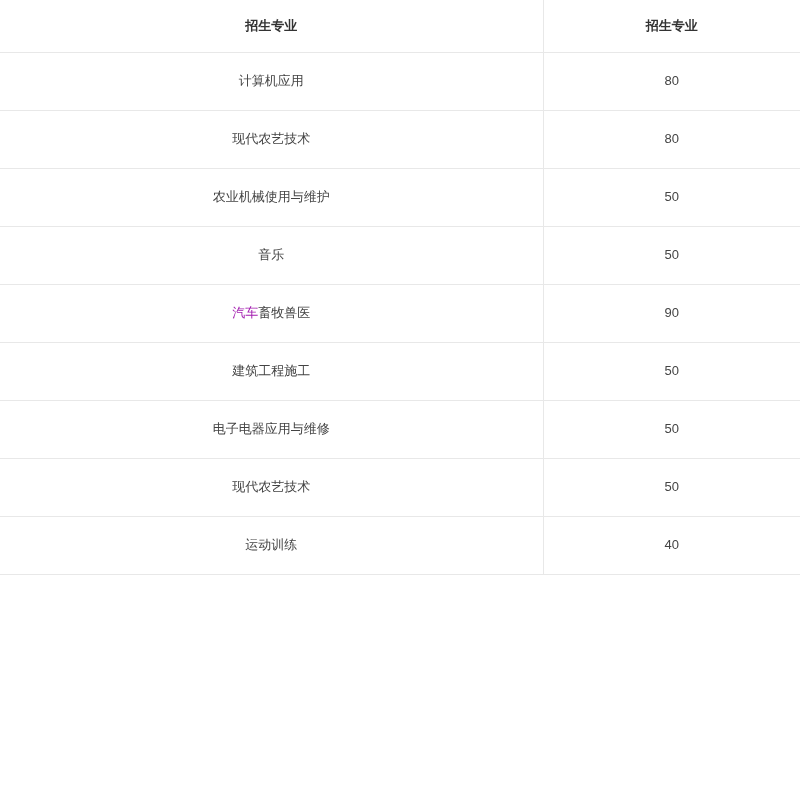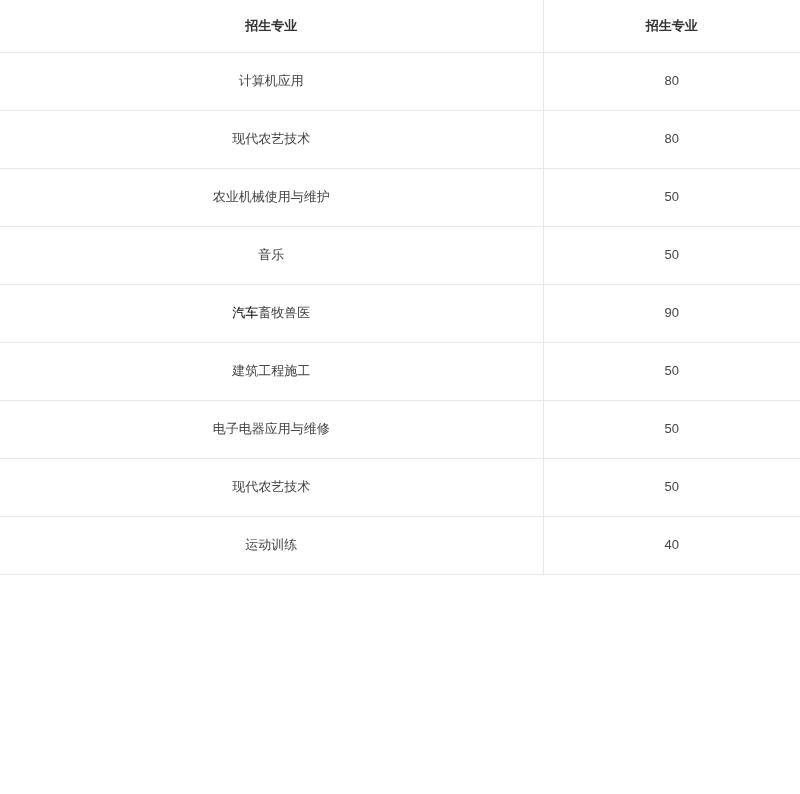--- a/index.html
+++ b/index.html
@@ -46,21 +46,21 @@
     border-left: none;
   }
   table.majors-table tr td:last-child,
   table.majors-table tr th:last-child {
     border-right: none;
   }
   table.majors-table thead tr th {
     border-top: none;
   }
   .link-word {
-    color: #000000;
+    color: #a21caf;
     font-family: Liberation Mono, monospace;
   }
   .cell-text {
     display: block;
   }
 </style>
 </head>
 <body>
 
 <table class="majors-table">

